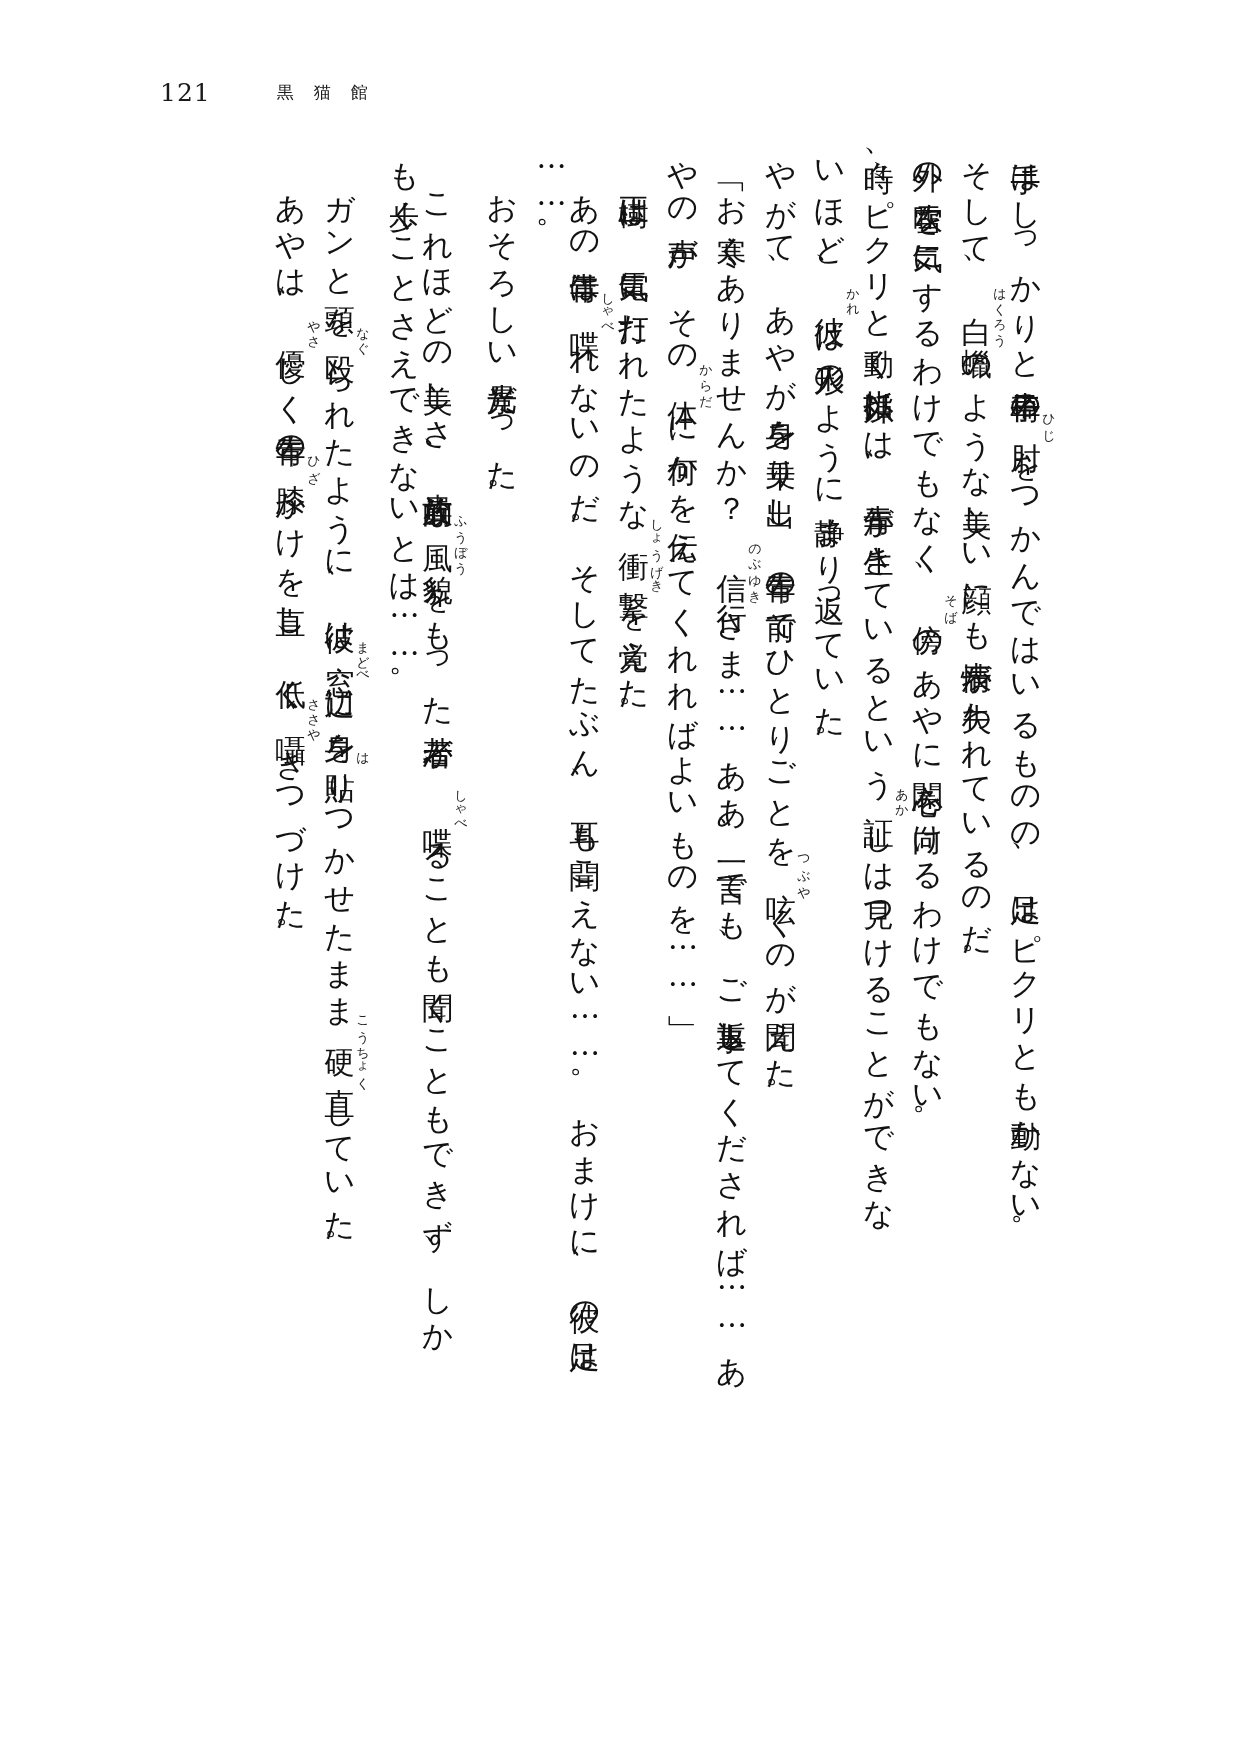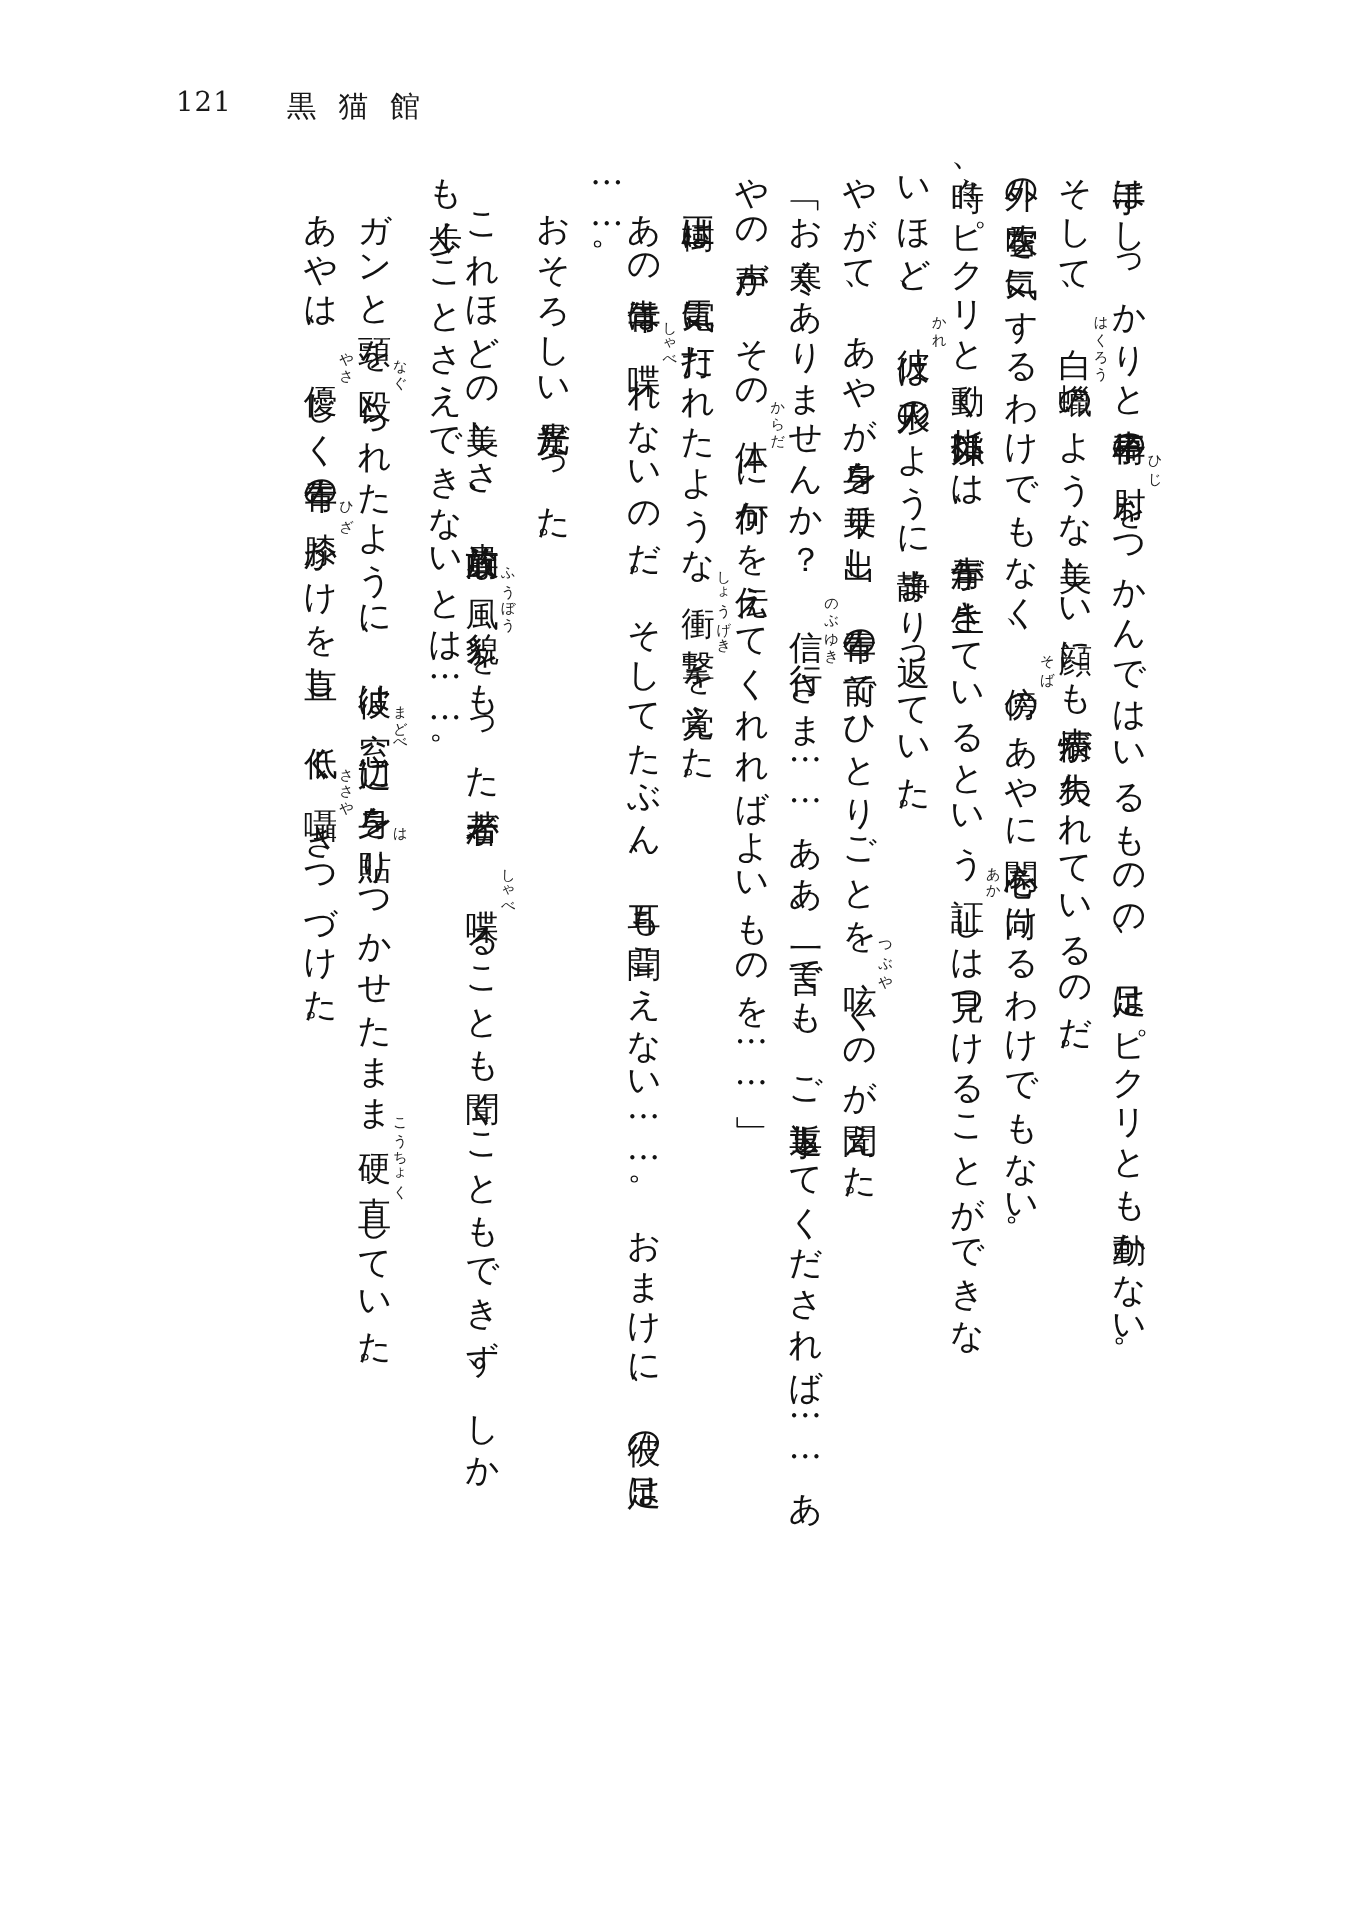--- a/index.html
+++ b/index.html
@@ -23,30 +23,30 @@
     height: 1752px;
     background: #ffffff;
   }
 
   
   .header {
     position: absolute;
     top: 78px;
     left: 160px;
     display: flex;
-    align-items: flex-start;
-    gap: 50px;
+    align-items: center;
+    gap: 66px;
   }
   .folio {
     font-size: 25px;
     letter-spacing: 1px;
     color: #1a1a1a;
   }
   .running-title {
-    font-size: 27px;
+    font-size: 17px;
     letter-spacing: 20px;
     color: #1a1a1a;
   }
 
   
   .body-block {
     position: absolute;
     top: 140px;
     right: 108px;
     height: 1430px;

